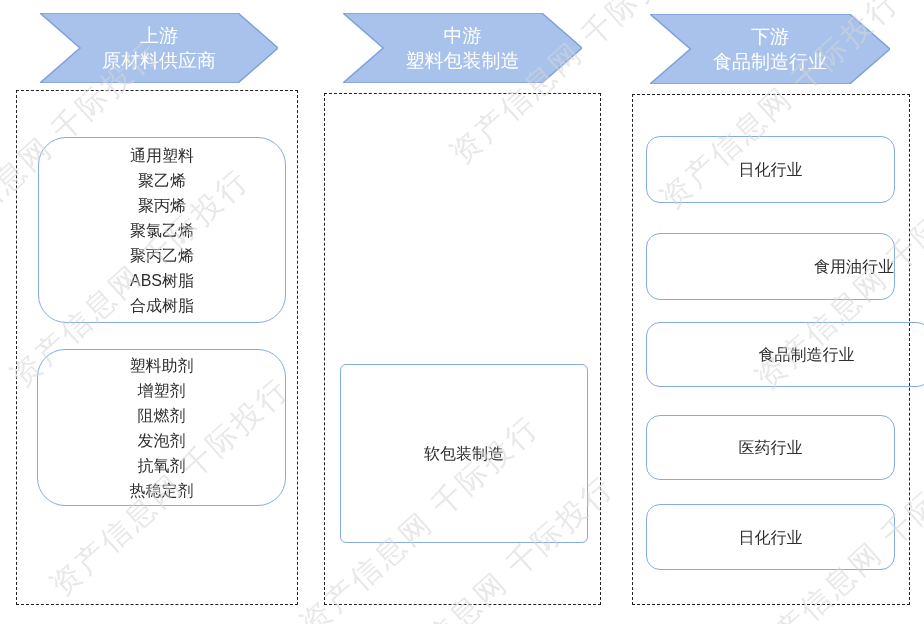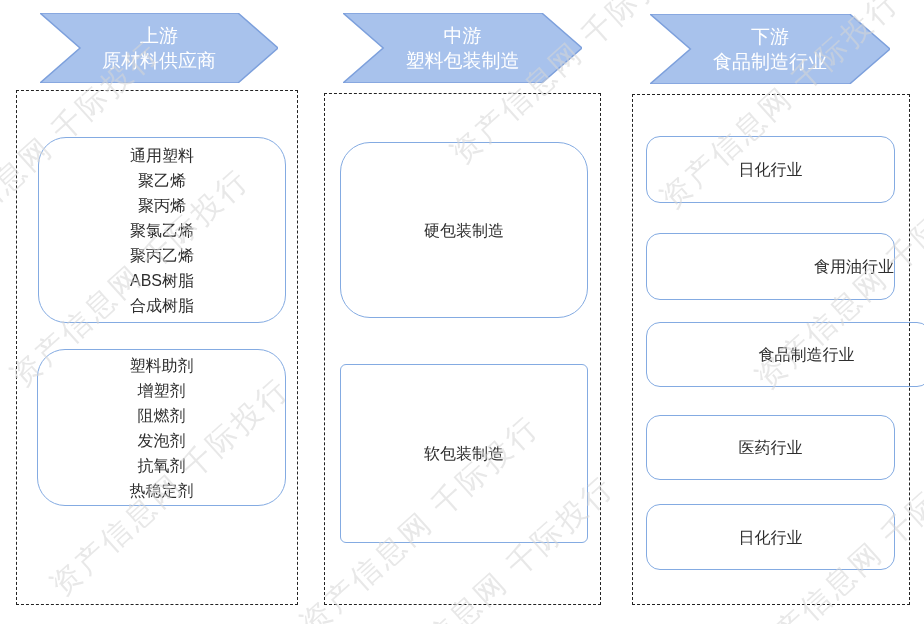--- a/index.html
+++ b/index.html
@@ -138,23 +138,20 @@
       <div class="line">塑料助剂</div>
       <div class="line">增塑剂</div>
       <div class="line">阻燃剂</div>
       <div class="line">发泡剂</div>
       <div class="line">抗氧剂</div>
       <div class="line">热稳定剂</div>
     </div>
   </div>
 
   <div class="col col2">
-    <div class="box b-mid1">
-      <div class="line">硬包装制造</div>
-    </div>
     <div class="box b-mid2">
       <div class="line">软包装制造</div>
     </div>
   </div>
 
   <div class="col col3">
     <div class="box b-dn b-dn1">
       <div class="line">日化行业</div>
     </div>
     <div class="box b-dn b-dn2">

